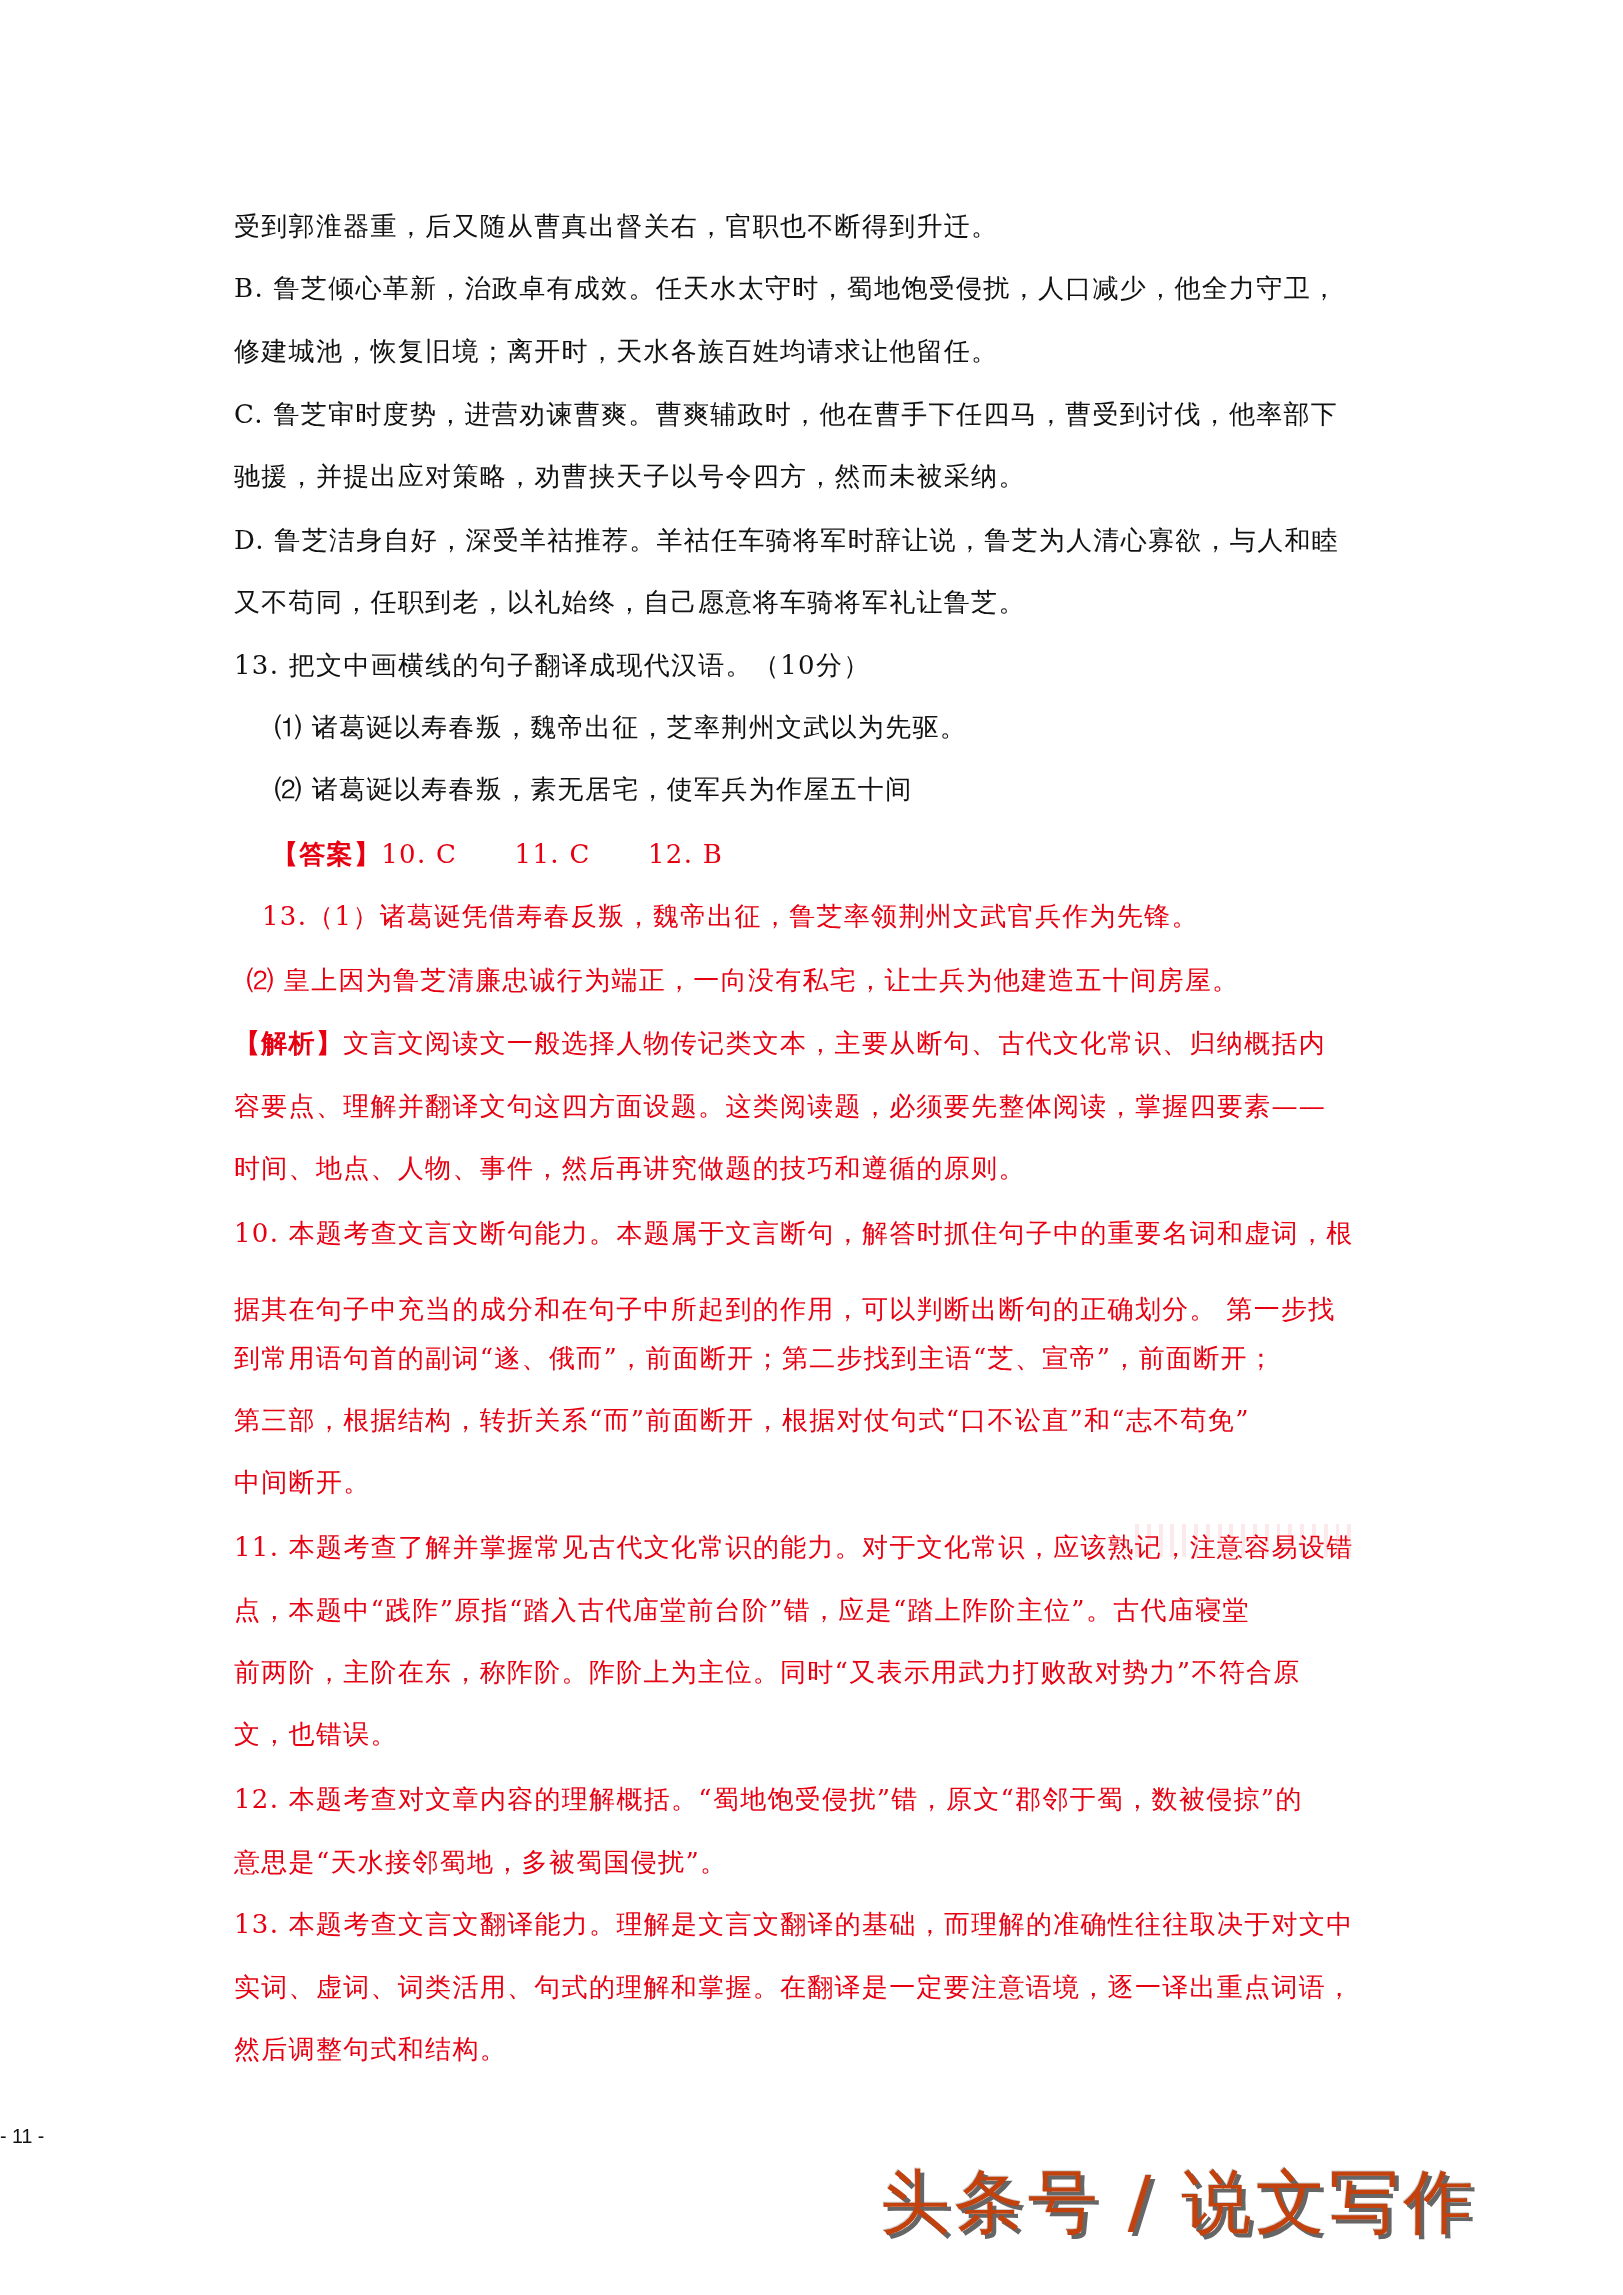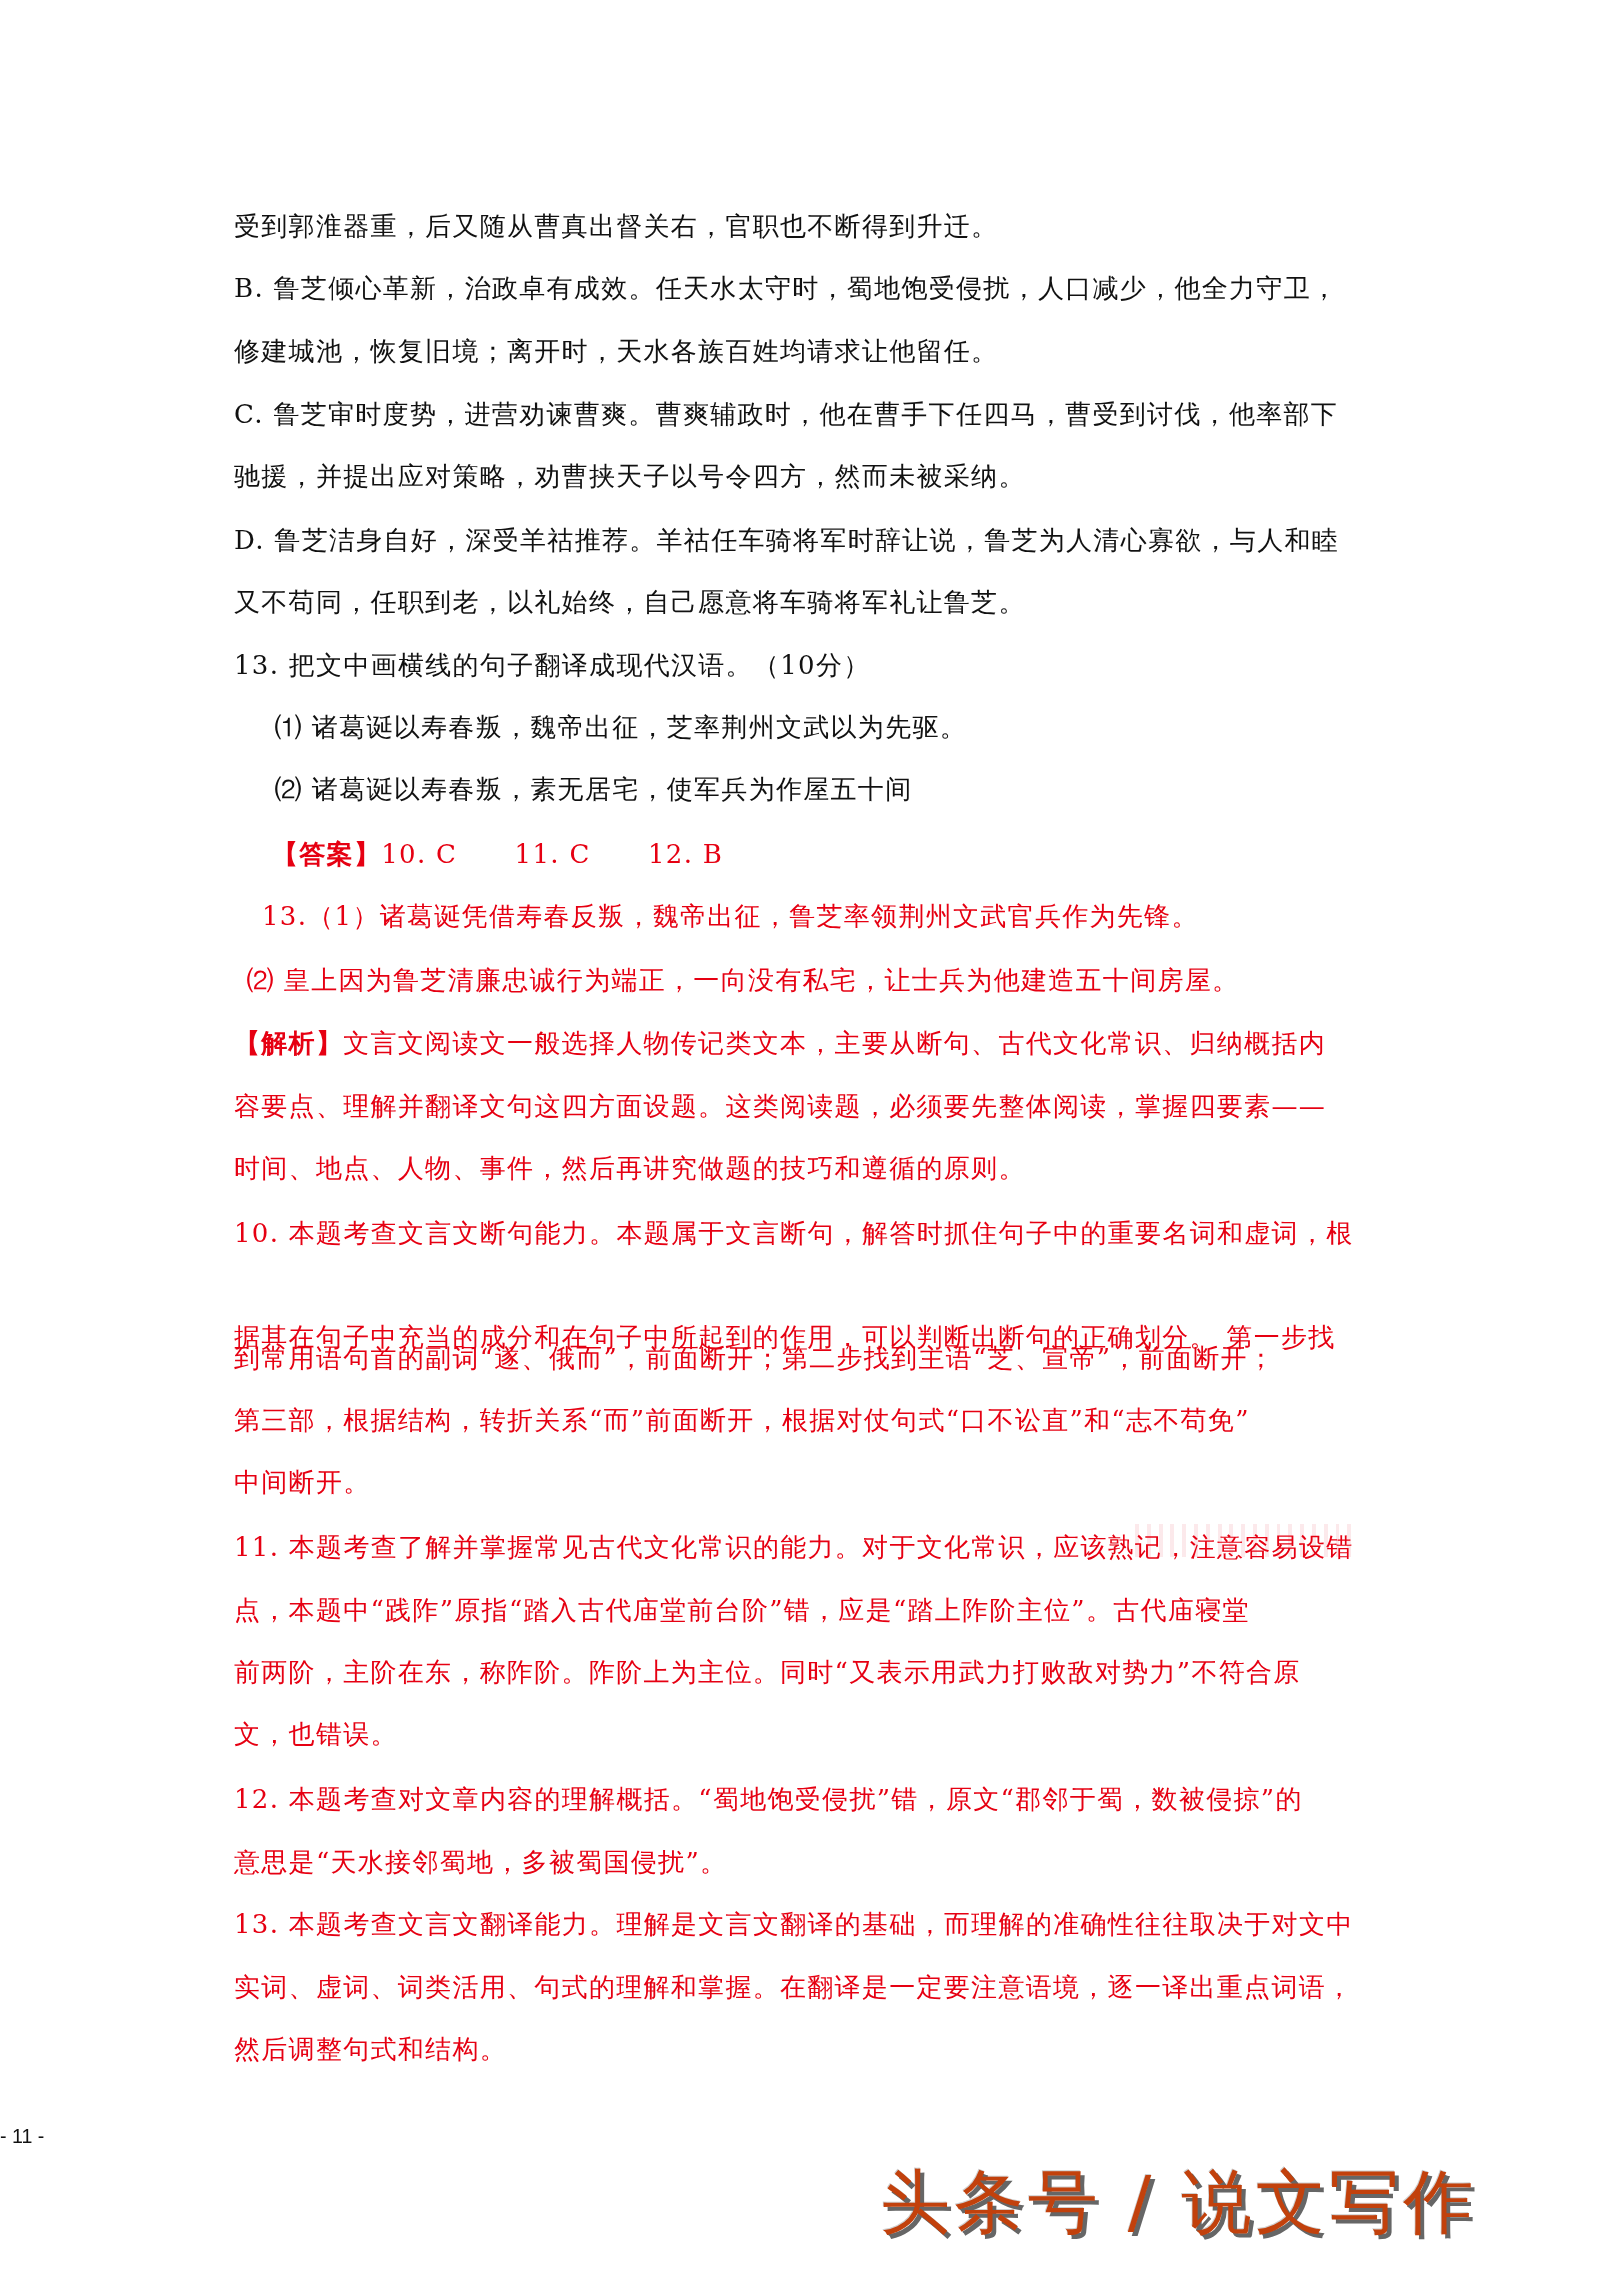--- a/index.html
+++ b/index.html
@@ -41,21 +41,21 @@
   <div class="line red" style="top:901px; left:262px">13.（1）诸葛诞凭借寿春反叛，魏帝出征，鲁芝率领荆州文武官兵作为先锋。</div>
   <div class="line red" style="top:965px; left:247px">⑵ 皇上因为鲁芝清廉忠诚行为端正，一向没有私宅，让士兵为他建造五十间房屋。</div>
 
   <div class="line red" style="top:1028px">
     <span class="tag-bracket">【解析】</span><span>文言文阅读文一般选择人物传记类文本，主要从断句、古代文化常识、归纳概括内</span>
   </div>
   <div class="line red" style="top:1091px">容要点、理解并翻译文句这四方面设题。这类阅读题，必须要先整体阅读，掌握四要素——</div>
   <div class="line red" style="top:1153px">时间、地点、人物、事件，然后再讲究做题的技巧和遵循的原则。</div>
 
   <div class="line red" style="top:1218px">10. 本题考查文言文断句能力。本题属于文言断句，解答时抓住句子中的重要名词和虚词，根</div>
-  <div class="line red" style="top:1322px">据其在句子中充当的成分和在句子中所起到的作用，可以判断出断句的正确划分。 第一步找</div>
+  <div class="line red" style="top:1294px">据其在句子中充当的成分和在句子中所起到的作用，可以判断出断句的正确划分。 第一步找</div>
   <div class="line red" style="top:1343px">到常用语句首的副词“遂、俄而”，前面断开；第二步找到主语“芝、宣帝”，前面断开；</div>
   <div class="line red" style="top:1405px">第三部，根据结构，转折关系“而”前面断开，根据对仗句式“口不讼直”和“志不苟免”</div>
   <div class="line red" style="top:1467px">中间断开。</div>
 
   <div class="faint-mark"></div>
 
   <div class="line red" style="top:1532px">11. 本题考查了解并掌握常见古代文化常识的能力。对于文化常识，应该熟记，注意容易设错</div>
   <div class="line red" style="top:1595px">点，本题中“践阼”原指“踏入古代庙堂前台阶”错，应是“踏上阼阶主位”。古代庙寝堂</div>
   <div class="line red" style="top:1657px">前两阶，主阶在东，称阼阶。阼阶上为主位。同时“又表示用武力打败敌对势力”不符合原</div>
   <div class="line red" style="top:1719px">文，也错误。</div>

